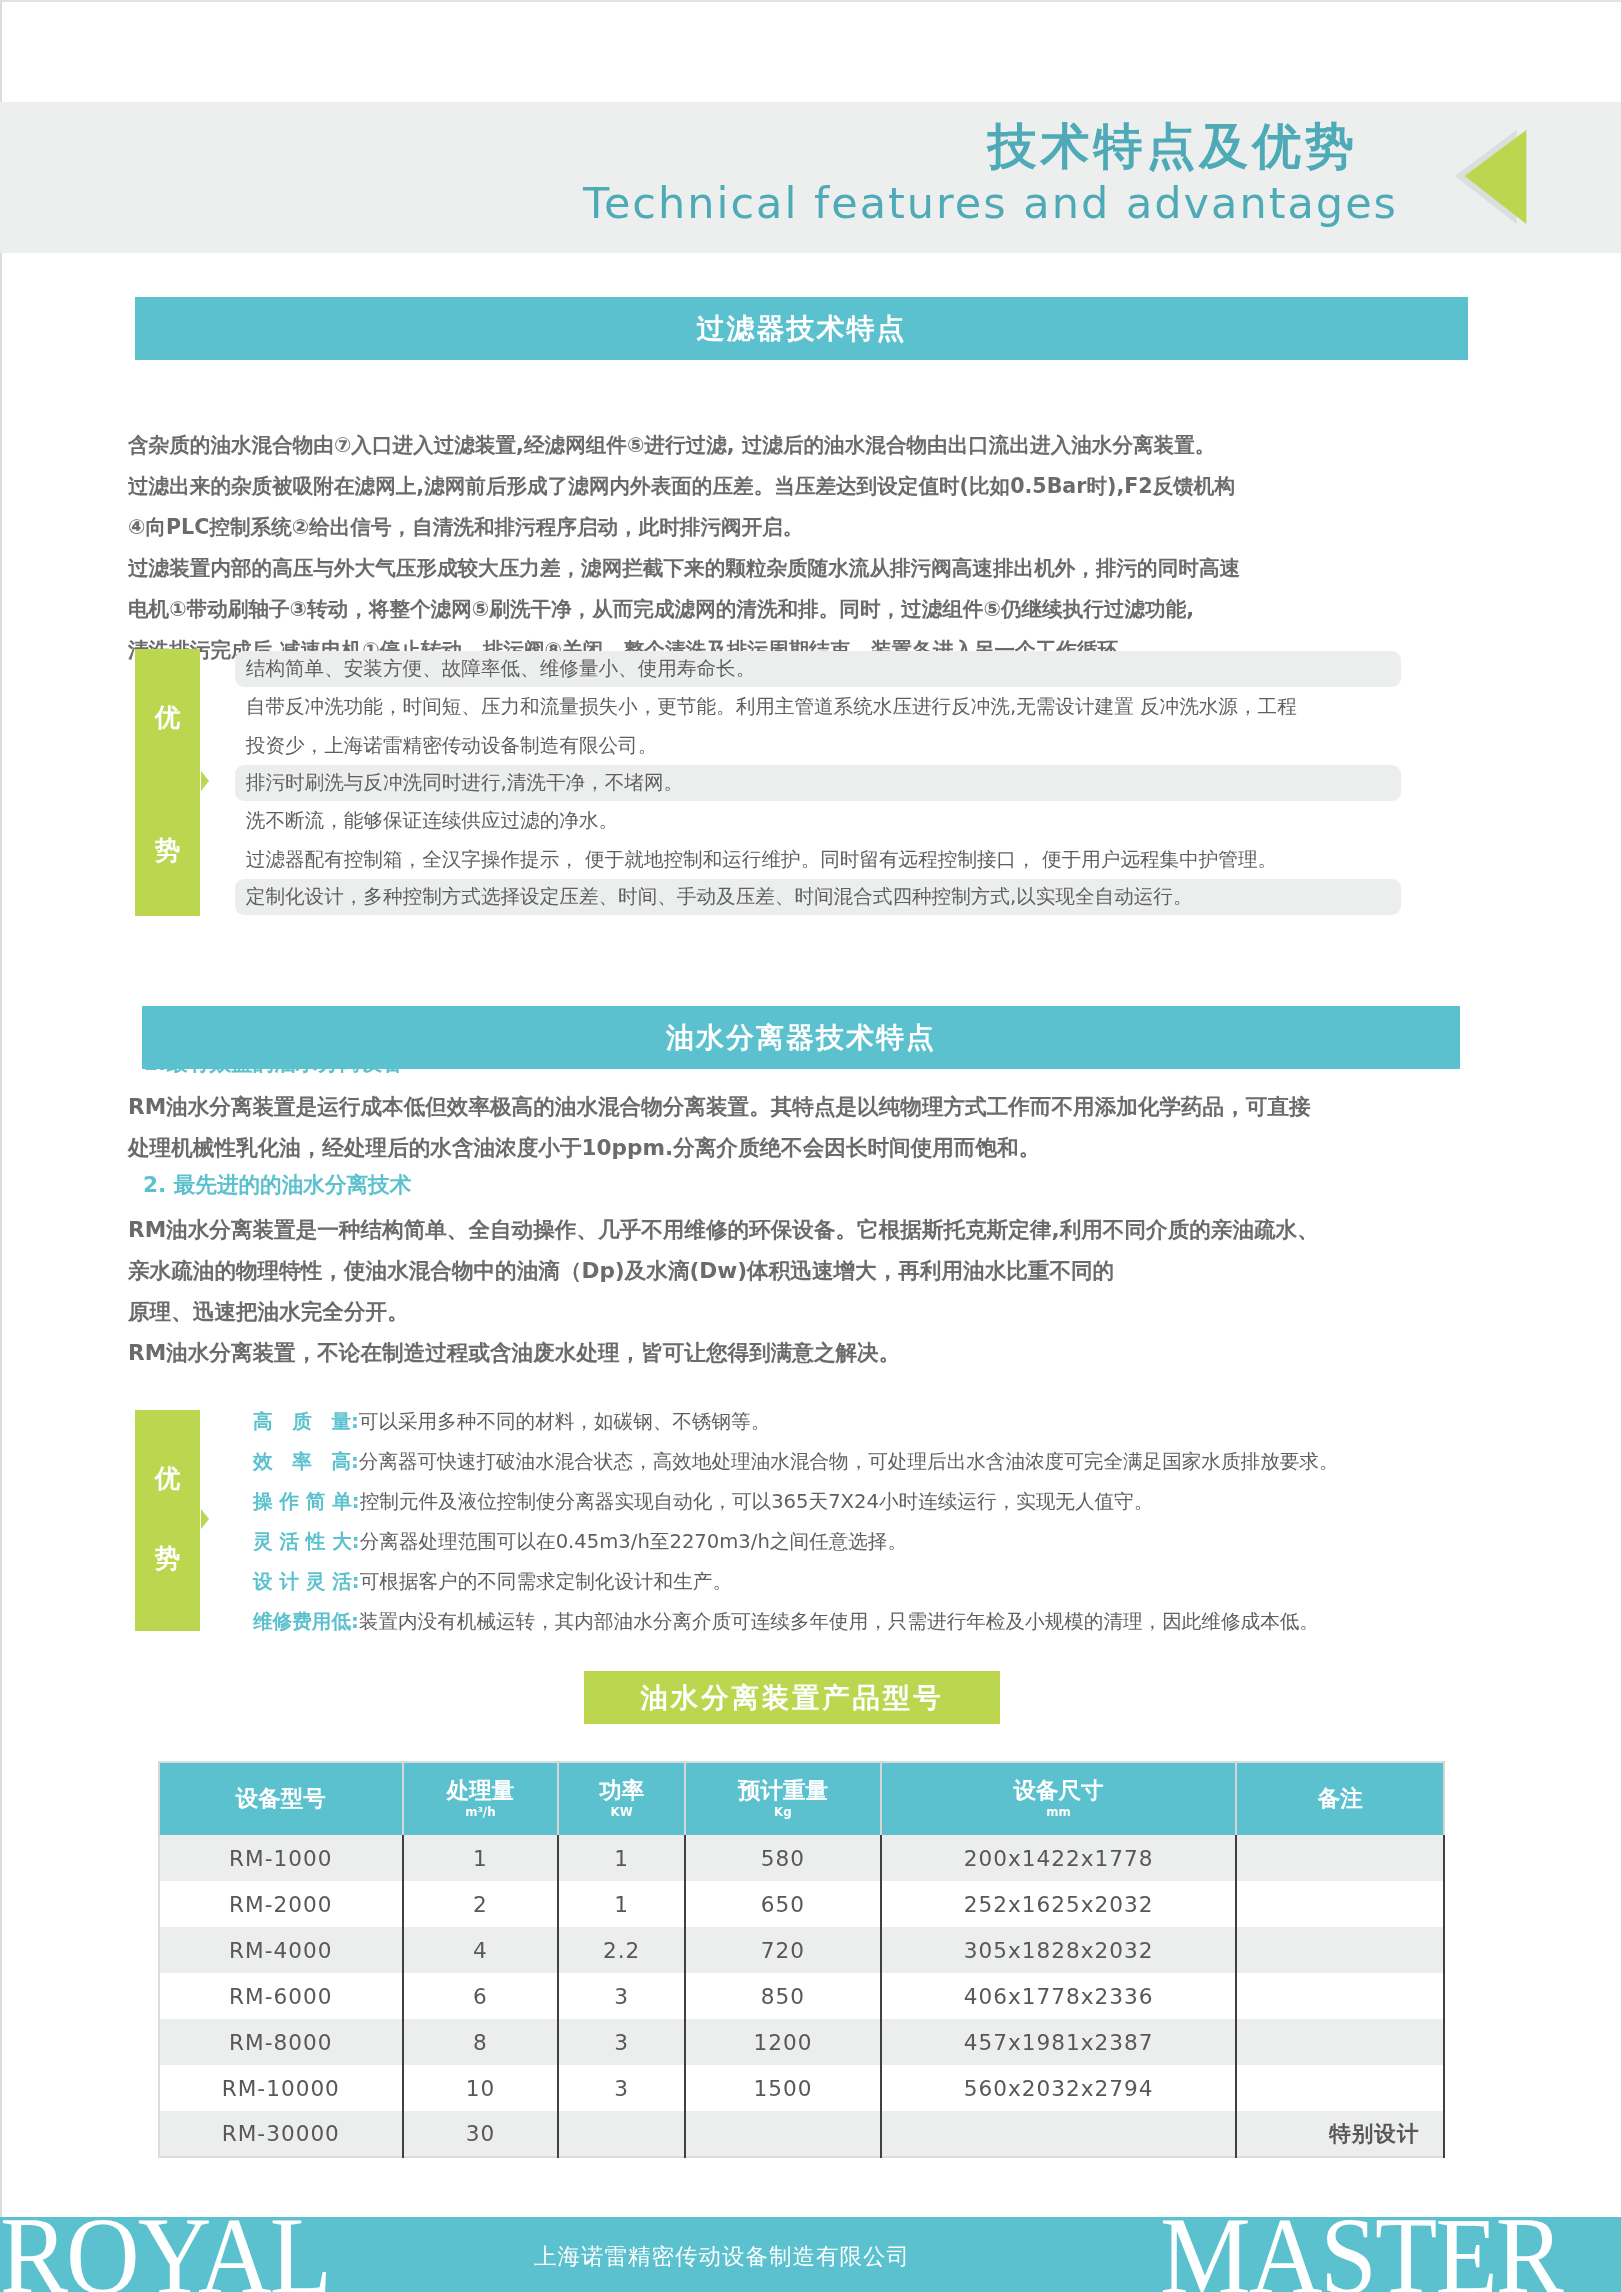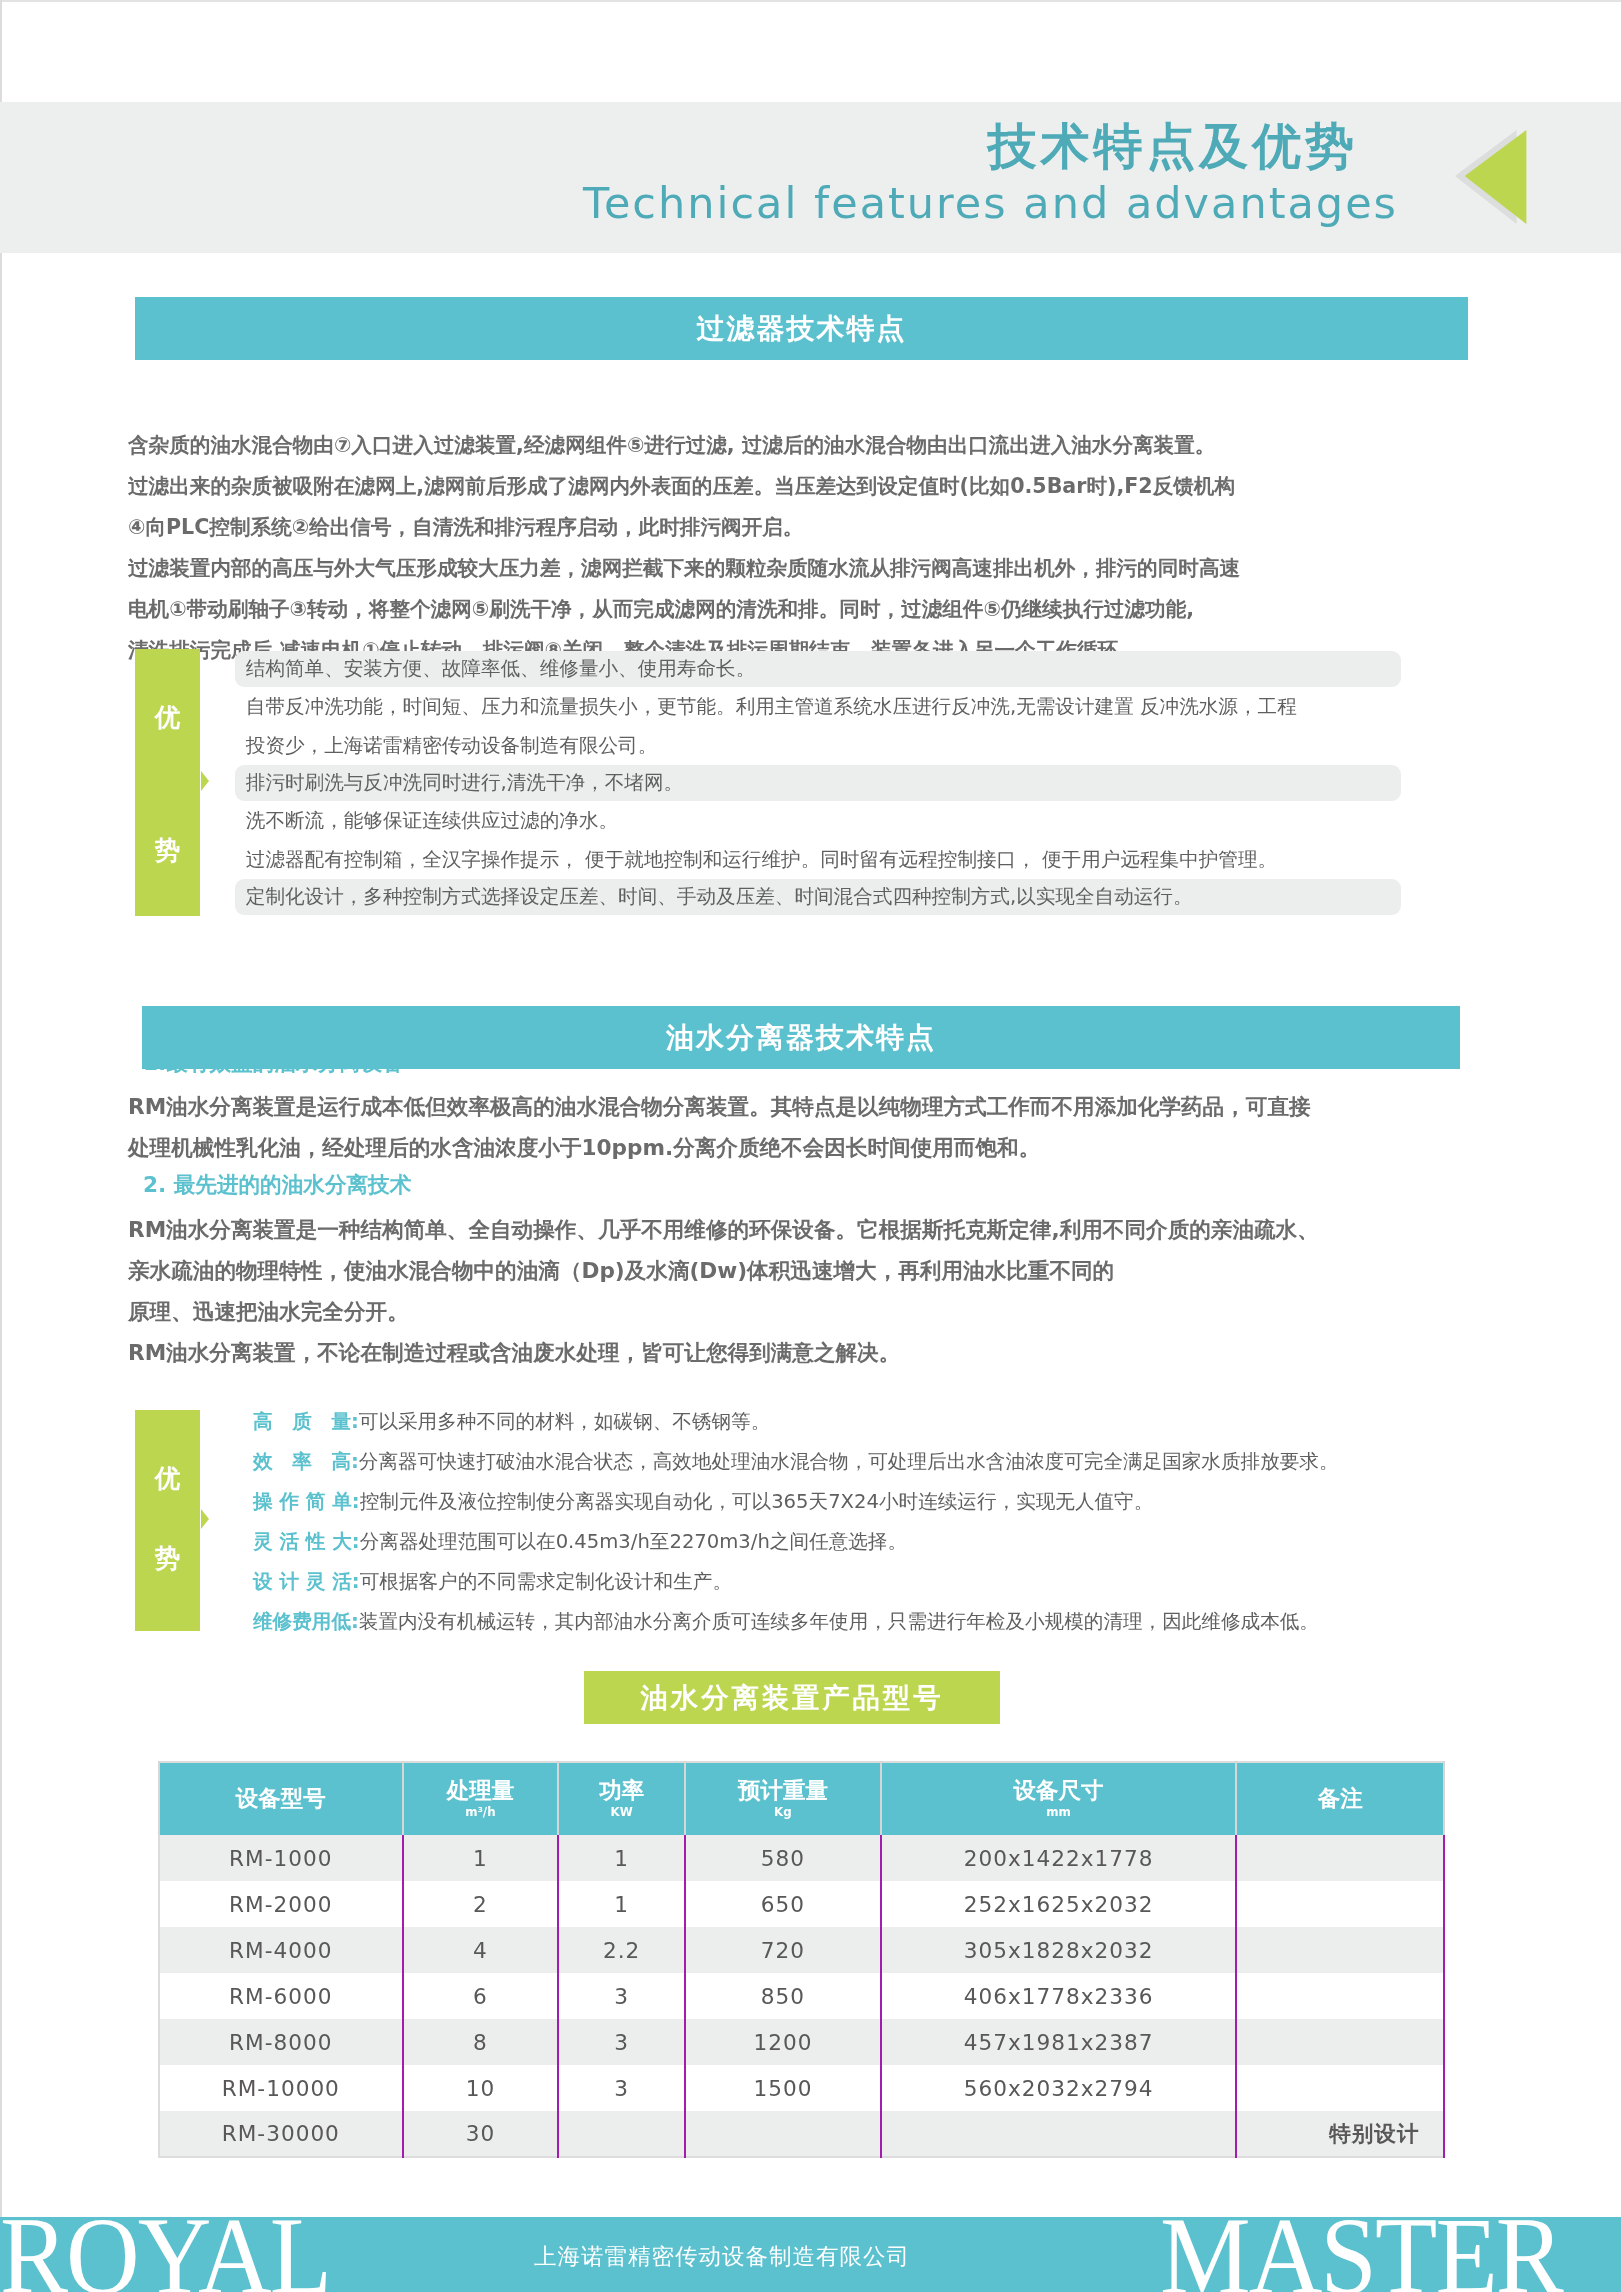--- a/index.html
+++ b/index.html
@@ -59,21 +59,21 @@
   .adv2-val { color: #5f5f5f; }
 
   
   .model-tag { position: absolute; left: 584px; top: 1671px; width: 416px; height: 53px; background: #bdd64f; color: #fff; font-weight: bold; font-size: 27.4px; display: flex; align-items: center; justify-content: center; letter-spacing: 2.9px; }
 
   
   .spec-table { position: absolute; left: 158px; top: 1761px; width: 1287px; border-collapse: collapse; border: 2px solid #dcdcdc; }
   .spec-table th { background: #5cc1ce; color: #fff; font-weight: bold; height: 73px; border-left: 2px solid #d6d6d6; border-right: 2px solid #d6d6d6; vertical-align: middle; text-align: center; }
   .spec-table th .th-main { display: block; font-size: 22.5px; line-height: 27.4px; }
   .spec-table th .th-unit { display: block; font-size: 11.8px; font-weight: bold; line-height: 17.6px; }
-  .spec-table td { height: 46px; text-align: center; font-size: 21.6px; color: #595757; border-left: 2px solid #dcdcdc; border-right: 2px solid #a21caf; letter-spacing: 1px; }
+  .spec-table td { height: 46px; text-align: center; font-size: 21.6px; color: #595757; border-left: 2px solid #dcdcdc; border-right: 2px solid #404040; letter-spacing: 1px; }
   .spec-table tbody tr:nth-child(odd) td { background: #eceeed; }
   .spec-table tbody tr:nth-child(even) td { background: #ffffff; }
   .spec-table td.note { font-weight: bold; font-size: 21.6px; text-align: right; padding-right: 23.5px; }
 
   
   .footer-band { position: absolute; left: 0; top: 2217px; width: 1621px; height: 75px; background: #5cc1ce; }
   .footer-brand { position: absolute; top: 2203px; font-family: "Liberation Serif", "DejaVu Serif", serif; font-size: 102px; color: #ffffff; line-height: 98px; letter-spacing: -2px; transform: scaleY(1.08); transform-origin: top; }
   .footer-brand.left { left: 0; }
   .footer-brand.right { left: 1160px; }
   .footer-company { position: absolute; left: 534px; top: 2241px; font-size: 22.5px; color: #ffffff; letter-spacing: 1px; }

